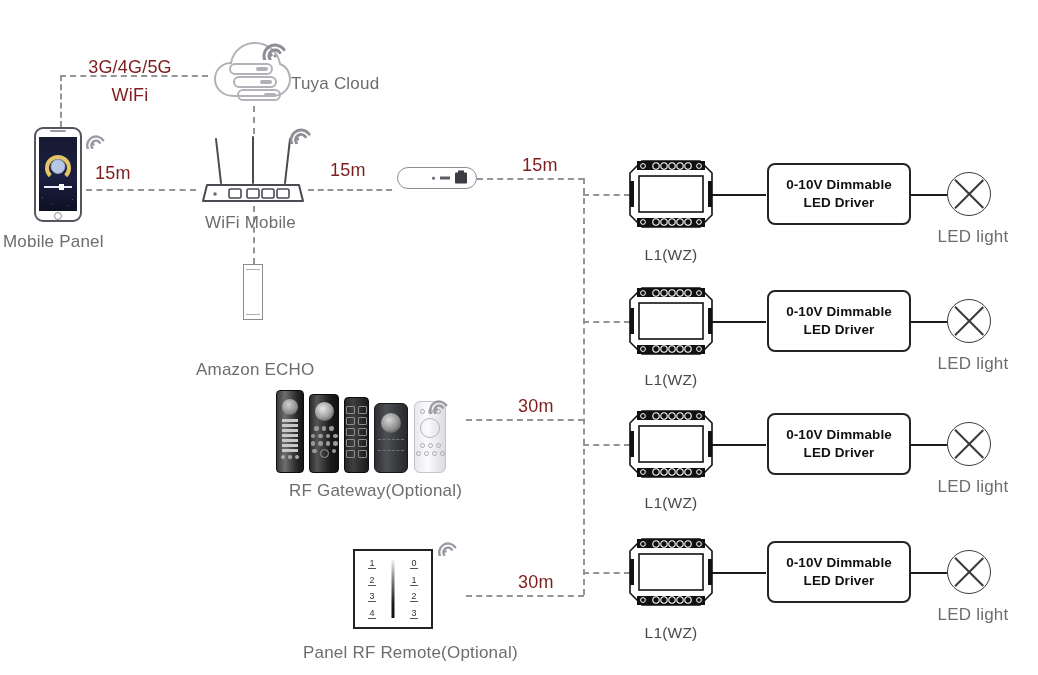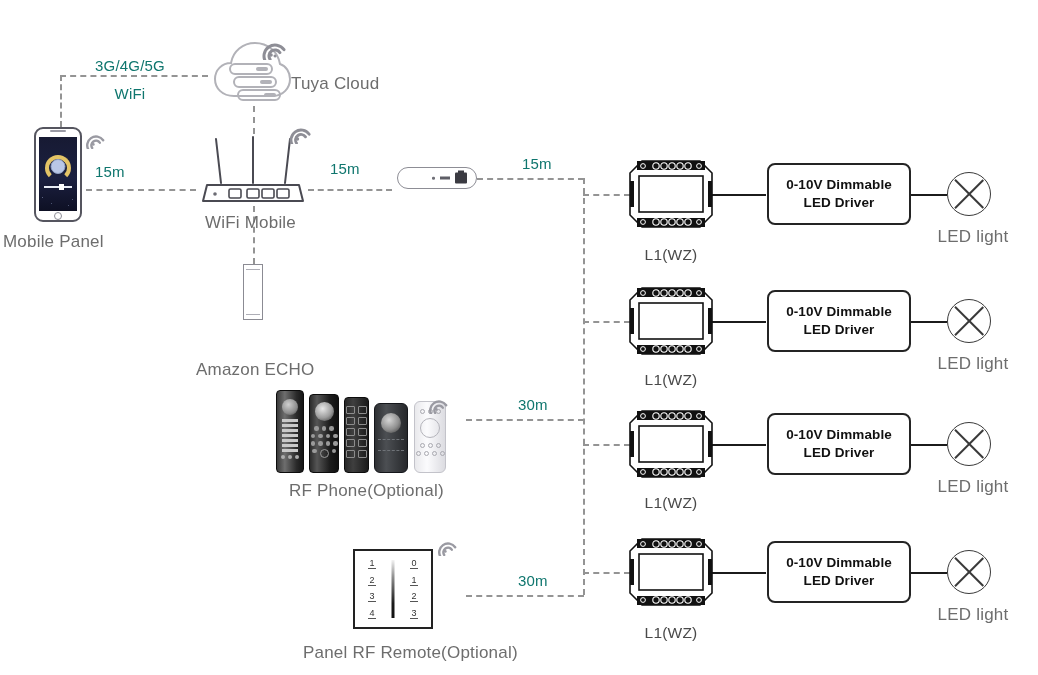--- a/index.html
+++ b/index.html
@@ -18,21 +18,21 @@
   .node{position:absolute;}
   .lbl{
     position:absolute;
     color:#6d6d6d;
     font-size:15.5px;
     letter-spacing:.2px;
     white-space:nowrap;
     font-weight:400;
   }
   .lbl.big{font-size:17px;}
-  .lbl.dist{font-size:15px;color:#0f766e;}
+  .lbl.dist{font-size:18px;color:#7f1d1d;}
   .lbl.center{transform:translateX(-50%);text-align:center;}
   .lbl.dark{color:#4a4a4a;}
 
   
   .dash-h{
     position:absolute;
     height:0;
     border-top:2px dashed #949494;
   }
   .dash-v{
@@ -438,21 +438,21 @@
   </div>
   <div class="wifi" style="left:427px; top:390px;">
     <svg width="24" height="24" viewBox="0 0 26 26">
       <g fill="none" stroke="#9a9aa2" stroke-width="2.6" stroke-linecap="round" transform="rotate(-35 13 22)">
         <path d="M8 22 A5 5 0 0 1 18 22"></path>
         <path d="M3.5 22 A9.5 9.5 0 0 1 22.5 22"></path>
       </g>
       <circle cx="10" cy="21" r="1.6" fill="#9a9aa2"></circle>
     </svg>
   </div>
-  <div class="lbl big" style="left:289px; top:481px;">RF Phone(Optional)</div>
+  <div class="lbl big" style="left:289px; top:481px;">RF Gateway(Optional)</div>
 
   <div class="node" style="left:353px; top:549px;">
     <div class="panel">
       <div class="panel-col" style="left:8px;">
         <span>1</span>
         <span>2</span>
         <span>3</span>
         <span>4</span>
       </div>
       <div class="panel-bar"></div>

